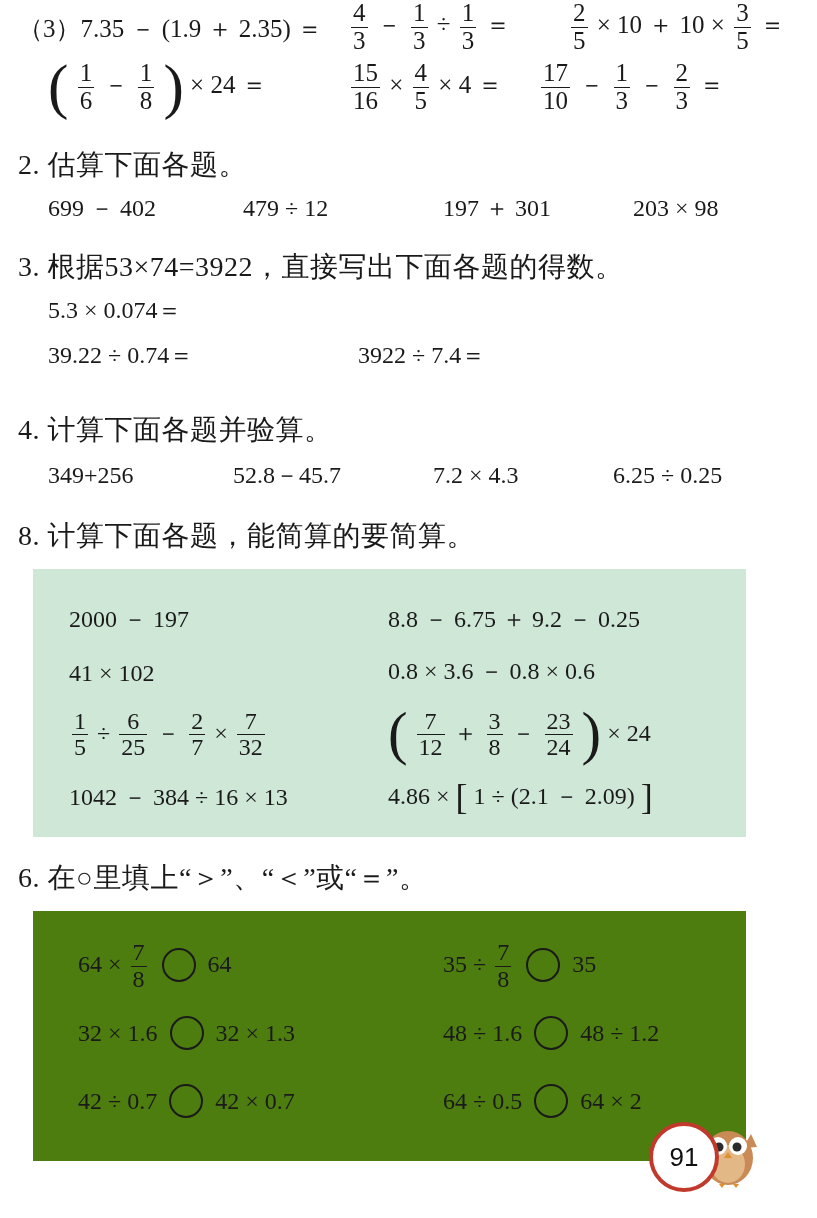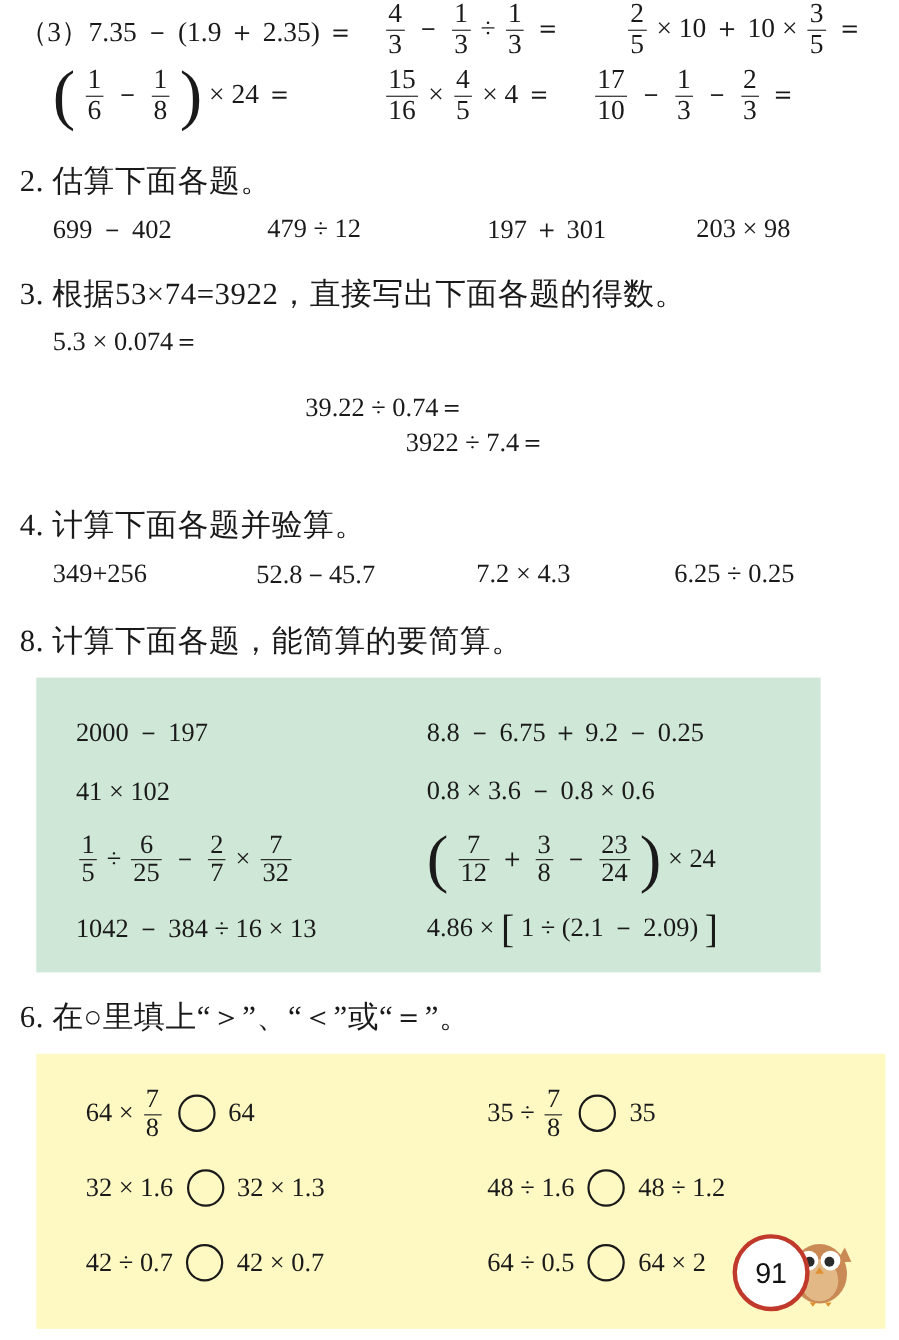--- a/index.html
+++ b/index.html
@@ -153,22 +153,22 @@
     white-space: nowrap;
   }
   .gb-right {
     padding-left: 10px;
     white-space: nowrap;
   }
 
   
   .yellow-box {
     margin: 14px 0 0 33px;
-    width: 772px;
-    background: #fef9c3;
+    width: 713px;
+    background: #4d7c0f;
     padding: 22px 0 24px 0;
     box-sizing: border-box;
   }
   .yb-row {
     display: flex;
     font-size: 24px;
     align-items: center;
     min-height: 52px;
     padding: 8px 0;
   }
@@ -179,21 +179,21 @@
     white-space: nowrap;
   }
   .yb-right {
     padding-left: 20px;
     white-space: nowrap;
   }
 
   
   .footer {
     position: absolute;
-    right: 31px;
+    right: 48px;
     bottom: 10px;
     width: 150px;
     height: 90px;
   }
   .pnum {
     position: absolute;
     right: 50px;
     bottom: 16px;
     width: 62px;
     height: 62px;
@@ -311,21 +311,21 @@
       <div class="it">197 ＋ 301</div>
       <div class="it">203 × 98</div>
     </div>
   </div>
 
   <div class="ex" style="margin-top:24px;">
     <div class="ex-title">3. 根据53×74=3922，直接写出下面各题的得数。</div>
     <div class="ex-row s3">
       <div class="it">5.3 × 0.074＝</div>
     </div>
-    <div class="ex-row s3" style="margin-top:28px;flex-direction:column;">
+    <div class="ex-row s3" style="margin-top:13px;">
       <div class="it">39.22 ÷ 0.74＝</div>
       <div class="it">3922 ÷ 7.4＝</div>
     </div>
   </div>
 
   <div class="ex" style="margin-top:40px;">
     <div class="ex-title">4. 计算下面各题并验算。</div>
     <div class="ex-row s4" style="margin-top:10px;">
       <div class="it">349+256</div>
       <div class="it">52.8－45.7</div>

